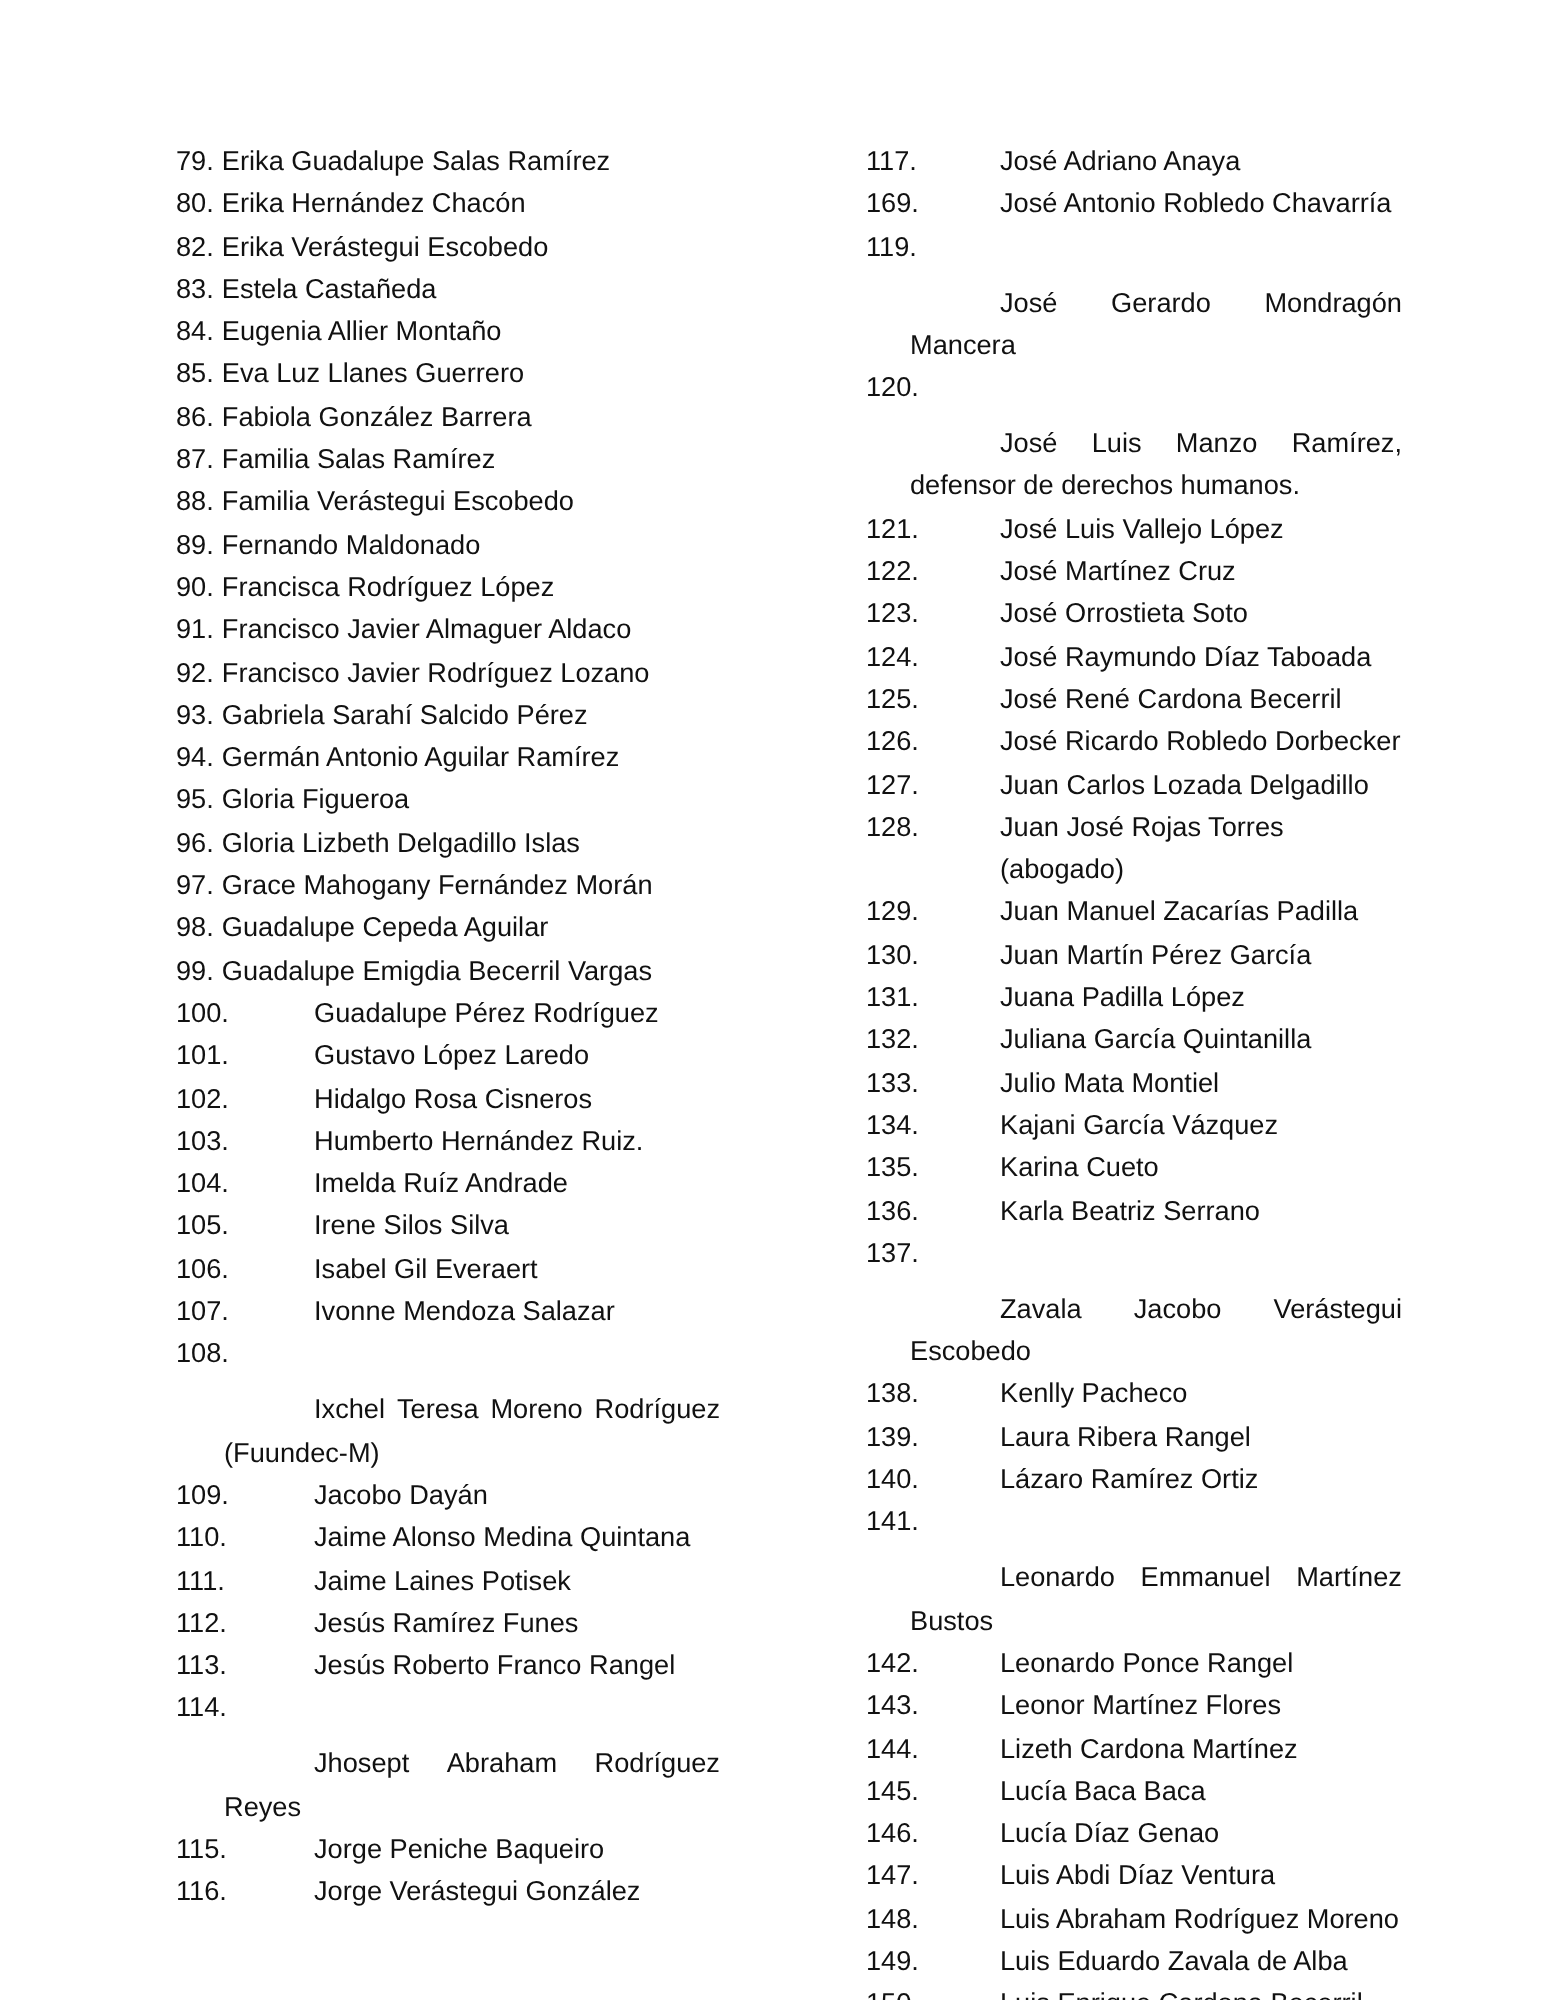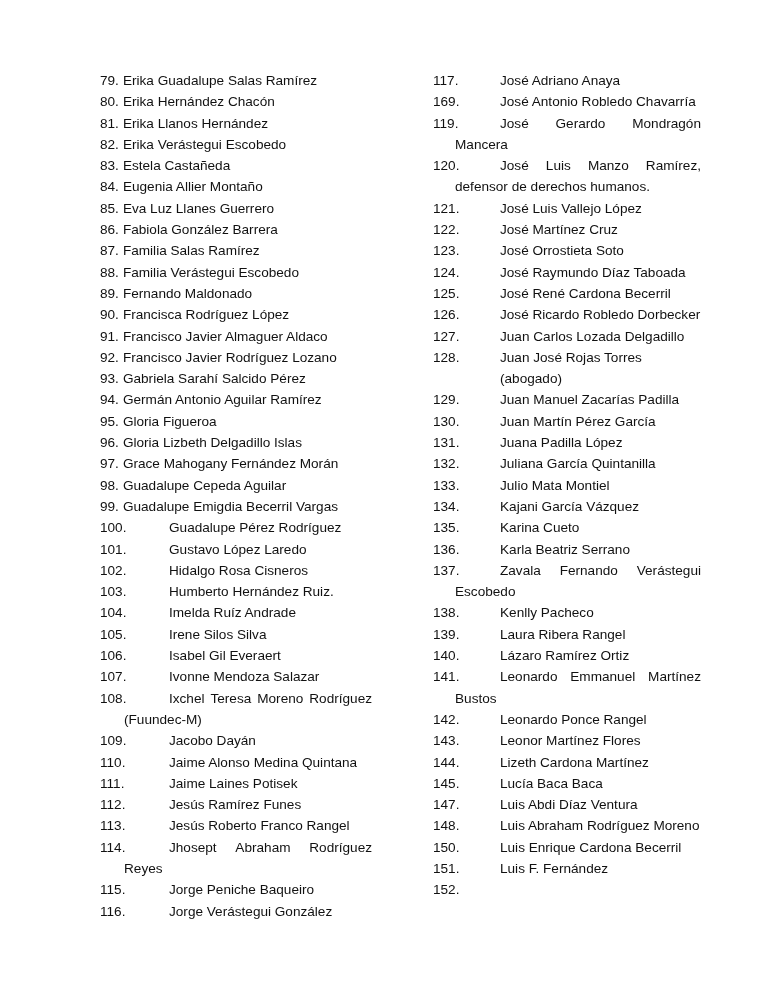--- a/index.html
+++ b/index.html
@@ -1,37 +1,36 @@
 <!DOCTYPE html>
 <html><head>
 <meta charset="utf-8">
 <style>
   html, body { margin: 0; padding: 0; background: #ffffff; }
   body { width: 773px; height: 1000px; position: relative; overflow: hidden;
          font-family: "Liberation Sans", "DejaVu Sans", sans-serif; color: #111; }
   .col { position: absolute; top: 70px; }
-  .col-left { left: 100px; width: 272px; }
+  .col-left { left: 88px; width: 272px; }
   .col-right { left: 433px; width: 268px; }
   .entry { font-size: 13.6px; line-height: 21.3px; }
   .entry.inline .num { margin-right: 4px; }
   .entry.tab { display: flex; flex-wrap: wrap; }
   .entry.tab .num { width: 69px; flex: none; }
   .col-right .entry.tab .num { width: 67px; }
   .entry.tab .name { flex: 1; }
-  .entry.justify .name { display: flex; justify-content: space-between; }
+  .entry.justify .name { display: flex; justify-content: space-between; margin-top: 28px; }
   .entry .cont { width: 100%; padding-left: 24px; box-sizing: border-box; }
   .col-right .entry .cont { padding-left: 22px; }
 </style>
 </head>
 <body>
 
 <div class="col col-left" id="col-left">
     <div class="entry inline"><span class="num">79.</span><span class="name">Erika Guadalupe Salas Ramírez</span></div>
     <div class="entry inline"><span class="num">80.</span><span class="name">Erika Hernández Chacón</span></div>
-    <div class="entry inline"><span class="num">81.</span><span class="name">Erika Llanos Hernández</span></div>
     <div class="entry inline"><span class="num">82.</span><span class="name">Erika Verástegui Escobedo</span></div>
     <div class="entry inline"><span class="num">83.</span><span class="name">Estela Castañeda</span></div>
     <div class="entry inline"><span class="num">84.</span><span class="name">Eugenia Allier Montaño</span></div>
     <div class="entry inline"><span class="num">85.</span><span class="name">Eva Luz Llanes Guerrero</span></div>
     <div class="entry inline"><span class="num">86.</span><span class="name">Fabiola González Barrera</span></div>
     <div class="entry inline"><span class="num">87.</span><span class="name">Familia Salas Ramírez</span></div>
     <div class="entry inline"><span class="num">88.</span><span class="name">Familia Verástegui Escobedo</span></div>
     <div class="entry inline"><span class="num">89.</span><span class="name">Fernando Maldonado</span></div>
     <div class="entry inline"><span class="num">90.</span><span class="name">Francisca Rodríguez López</span></div>
     <div class="entry inline"><span class="num">91.</span><span class="name">Francisco Javier Almaguer Aldaco</span></div>
@@ -212,21 +211,21 @@
       <span class="name">Karina Cueto</span>
     </div>
     <div class="entry tab">
       <span class="num">136.</span>
       <span class="name">Karla Beatriz Serrano</span>
     </div>
     <div class="entry tab justify">
       <span class="num">137.</span>
       <span class="name">
         <span>Zavala</span>
-        <span>Fernando</span>
+        <span>Jacobo</span>
         <span>Verástegui</span>
       </span>
       <span class="cont">Escobedo</span>
     </div>
     <div class="entry tab">
       <span class="num">138.</span>
       <span class="name">Kenlly Pacheco</span>
     </div>
     <div class="entry tab">
       <span class="num">139.</span>
@@ -255,26 +254,34 @@
     </div>
     <div class="entry tab">
       <span class="num">144.</span>
       <span class="name">Lizeth Cardona Martínez</span>
     </div>
     <div class="entry tab">
       <span class="num">145.</span>
       <span class="name">Lucía Baca Baca</span>
     </div>
     <div class="entry tab">
+      <span class="num">146.</span>
+      <span class="name">Lucía Díaz Genao</span>
+    </div>
+    <div class="entry tab">
       <span class="num">147.</span>
       <span class="name">Luis Abdi Díaz Ventura</span>
     </div>
     <div class="entry tab">
       <span class="num">148.</span>
       <span class="name">Luis Abraham Rodríguez Moreno</span>
+    </div>
+    <div class="entry tab">
+      <span class="num">149.</span>
+      <span class="name">Luis Eduardo Zavala de Alba</span>
     </div>
     <div class="entry tab">
       <span class="num">150.</span>
       <span class="name">Luis Enrique Cardona Becerril</span>
     </div>
     <div class="entry tab">
       <span class="num">151.</span>
       <span class="name">Luis F. Fernández</span>
     </div>
     <div class="entry tab">

